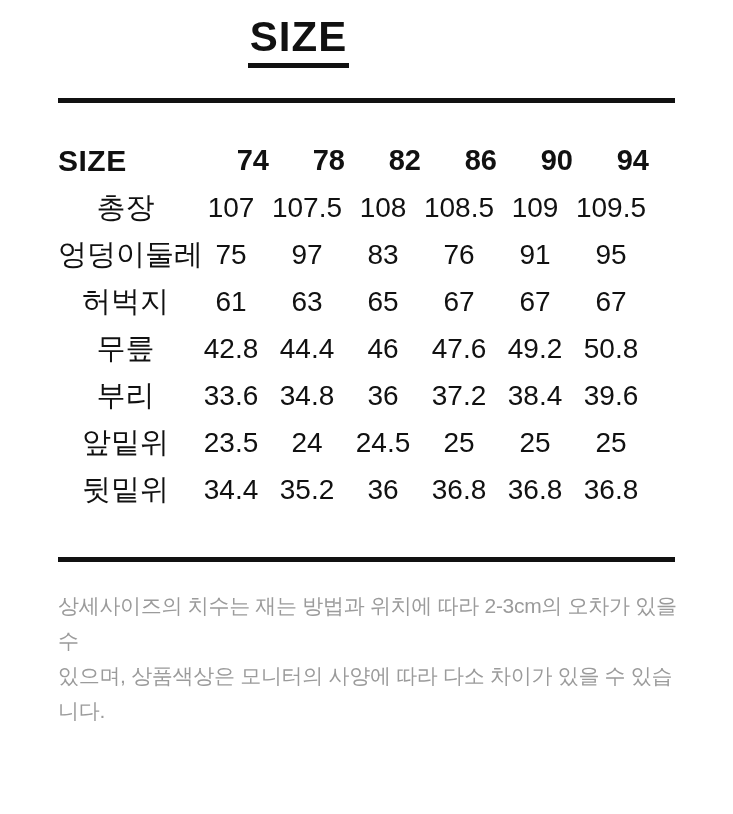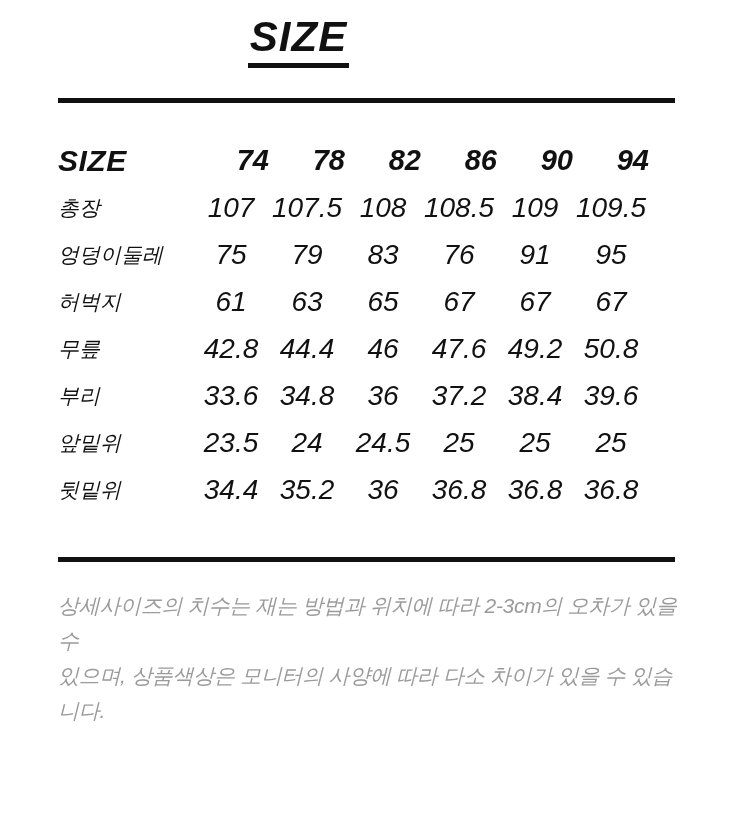--- a/index.html
+++ b/index.html
@@ -9,21 +9,20 @@
     height: 814px;
     font-family: "Liberation Sans", "DejaVu Sans", sans-serif;
     color: #111111;
     overflow: hidden;
   }
   .page {
     width: 597px;
     height: 814px;
     background: #ffffff;
     position: relative;
-    font-style: italic;
   }
   .title-wrap {
     text-align: center;
     padding-top: 14px;
   }
   .page-title {
     display: inline-block;
     font-size: 42px;
     font-weight: bold;
     letter-spacing: 1px;
@@ -60,22 +59,22 @@
     font-weight: bold;
     letter-spacing: 0.5px;
   }
   th.size-head {
     text-align: right;
     font-size: 29px;
     font-weight: bold;
     margin-top: 46px;
   }
   th.row-label {
-    text-align: left;
-    font-size: 21px;
+    text-align: center;
+    font-size: 29px;
     font-weight: normal;
     margin-left: 40px;
   }
   td.cell {
     text-align: center;
     font-size: 28px;
     font-weight: normal;
   }
   .disclaimer {
     margin: 26px 0 0 58px;
@@ -124,21 +123,21 @@
         <td class="cell">107</td>
         <td class="cell">107.5</td>
         <td class="cell">108</td>
         <td class="cell">108.5</td>
         <td class="cell">109</td>
         <td class="cell">109.5</td>
       </tr>
       <tr>
         <th class="row-label">엉덩이둘레</th>
         <td class="cell">75</td>
-        <td class="cell">79</td>
+        <td class="cell">97</td>
         <td class="cell">83</td>
         <td class="cell">76</td>
         <td class="cell">91</td>
         <td class="cell">95</td>
       </tr>
       <tr>
         <th class="row-label">허벅지</th>
         <td class="cell">61</td>
         <td class="cell">63</td>
         <td class="cell">65</td>

